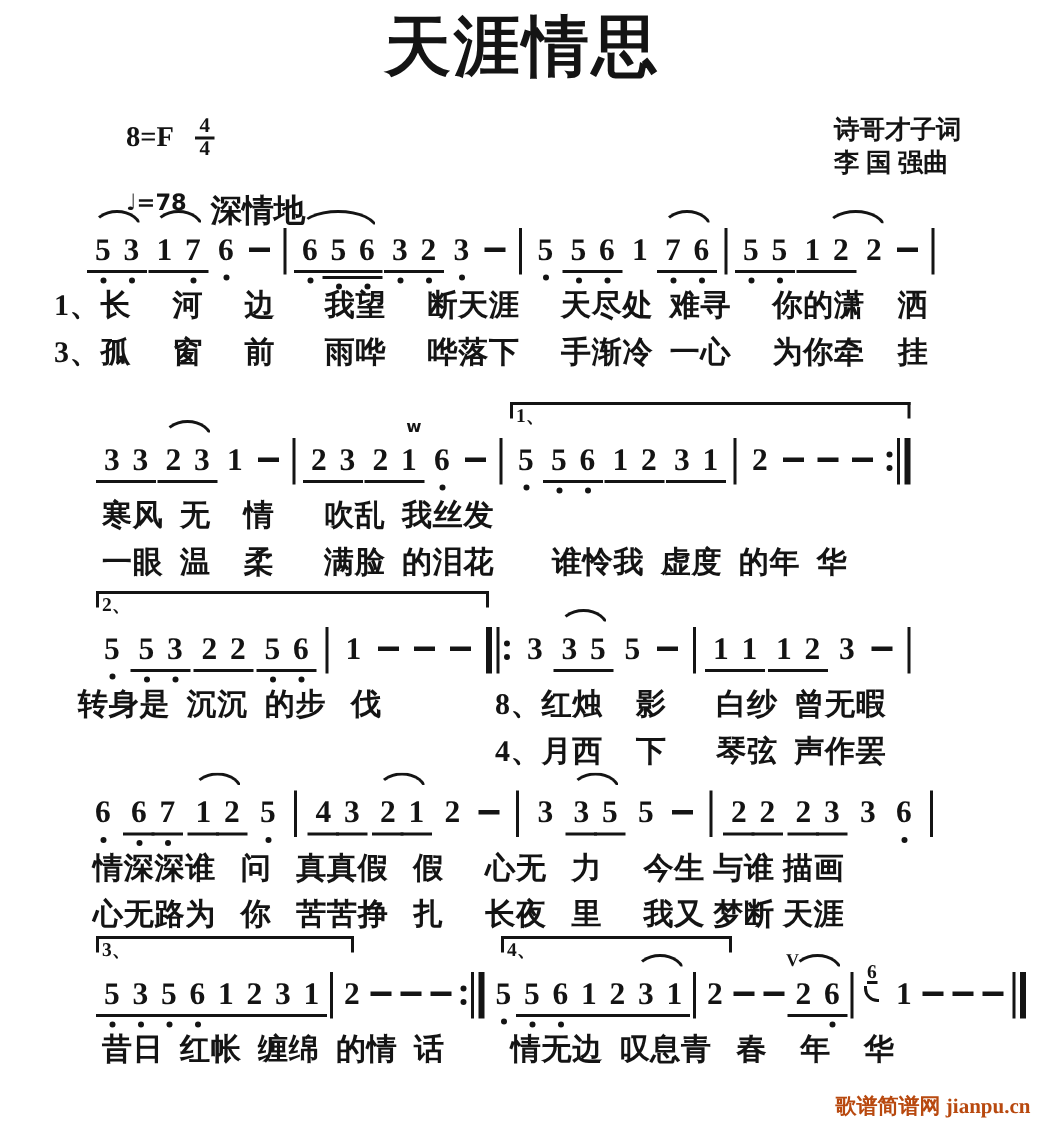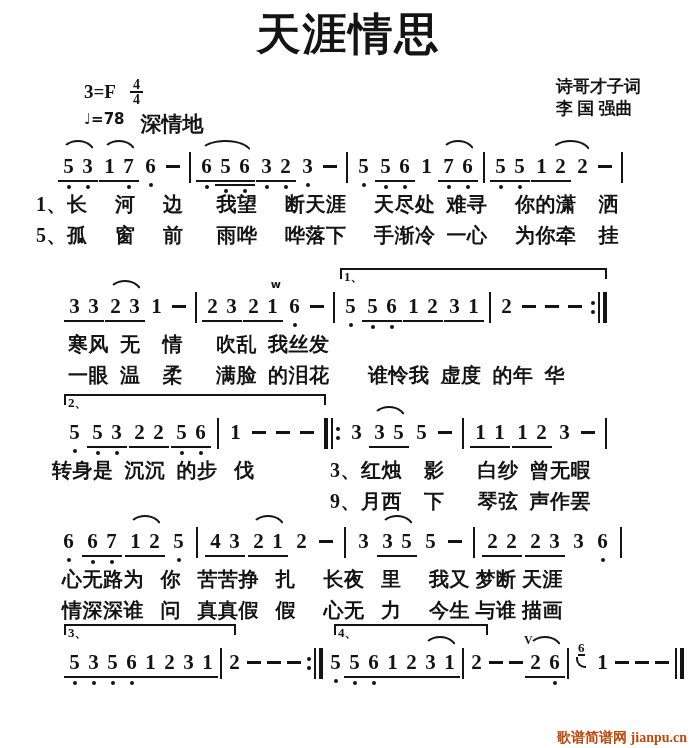--- a/index.html
+++ b/index.html
@@ -1,30 +1,30 @@
 <!DOCTYPE html>
 <html><head>
 <meta charset="utf-8">
 <style>
   html,body{margin:0;padding:0;}
   body{width:697px;height:748px;background:#ffffff;color:#141414;
        font-family:"Liberation Serif","DejaVu Serif",serif;overflow:hidden;}
   .sheet{position:relative;width:697px;height:748px;}
 
   .title{margin:10px 0 0;text-align:center;
-         font-family:Liberation Serif, serif;
+         font-family:Liberation Mono, monospace;
          font-size:44px;font-weight:bold;letter-spacing:2px;line-height:1.15;}
 
   .meta{position:absolute;left:84px;top:68px;}
   .key-row{display:flex;align-items:center;gap:14px;font-size:19px;font-weight:bold;}
   .frac{display:inline-flex;flex-direction:column;align-items:center;
         font-size:14px;line-height:13px;font-weight:bold;}
   .frac i{font-style:normal;padding:0 3px;}
   .frac i + i{border-top:2px solid #141414;}
-  .tempo-row{margin-top:4px;display:flex;gap:16px;font-size:15px;font-weight:bold;
+  .tempo-row{margin-top:20px;display:flex;gap:16px;font-size:15px;font-weight:bold;
              font-family:"DejaVu Sans","Liberation Sans",sans-serif;}
   .tempo-row .expr{font-size:21px;}
 
   .credits{position:absolute;right:56px;top:66px;font-size:17px;font-weight:bold;
            line-height:1.3;text-align:left;}
 
   #systems{position:relative;}
   .system{position:relative;}
 
   .notes{position:relative;display:flex;padding-top:28px;height:26px;}
@@ -70,21 +70,21 @@
 </style>
 </head>
 <body>
 
 <div class="sheet">
 
   <h1 class="title">天涯情思</h1>
 
   <div class="meta">
     <div class="key-row">
-      <span>3=F</span>
+      <span>8=F</span>
       <span class="frac">
           <i>4</i>
           <i>4</i>
         </span>
     </div>
     <div class="tempo-row">
       <span>♩=78</span>
       <span class="expr">深情地</span>
     </div>
   </div>
@@ -155,21 +155,21 @@
             <i class="slur w"></i>
             <span class="note u0">2</span>
           </span>
           <span class="dash"></span>
           <span class="bar"></span>
         </div>
         <div class="lyr-row">
           <span class="lyr" style="left: 36px;">1、长     河     边      我望     断天涯     天尽处  难寻     你的潇    洒</span>
         </div>
         <div class="lyr-row">
-          <span class="lyr" style="left: 36px;">5、孤     窗     前      雨哗     哗落下     手渐冷  一心     为你牵    挂</span>
+          <span class="lyr" style="left: 36px;">3、孤     窗     前      雨哗     哗落下     手渐冷  一心     为你牵    挂</span>
         </div>
       </div>
       <div class="system" style="margin-top: 16px;">
         <div class="notes" style="margin-left: 68px; gap: 9px;">
           <div class="volta" style="left: 272px; width: 263px;">
             <span class="vlabel">1、</span>
           </div>
           <span class="group">
             <span class="note u1">3<i class="ul l1"></i></span>
             <span class="note u1">3<i class="ul l1"></i></span>
@@ -287,24 +287,24 @@
             <span class="note u1">2<i class="ul l1"></i></span>
           </span>
           <span class="group">
             <span class="note u0">3</span>
           </span>
           <span class="dash"></span>
           <span class="bar"></span>
         </div>
         <div class="lyr-row">
           <span class="lyr" style="left: 52px; text-align: center;">转身是  沉沉  的步   伐</span>
-          <span class="lyr" style="left: 330px;">3、红烛    影      白纱  曾无暇</span>
-        </div>
-        <div class="lyr-row">
-          <span class="lyr" style="left: 330px;">9、月西    下      琴弦  声作罢</span>
+          <span class="lyr" style="left: 330px;">8、红烛    影      白纱  曾无暇</span>
+        </div>
+        <div class="lyr-row">
+          <span class="lyr" style="left: 330px;">4、月西    下      琴弦  声作罢</span>
         </div>
       </div>
       <div class="system" style="margin-top: -15px;">
         <div class="notes" style="margin-left: 62px; gap: 11px;">
           <span class="group">
             <span class="note u0">6<i class="dot"></i></span>
           </span>
           <span class="group">
             <span class="note u1">6<i class="ul l1"></i><i class="dot"></i></span>
             <span class="note u1">7<i class="ul l1"></i><i class="dot"></i></span>
@@ -355,24 +355,24 @@
           </span>
           <span class="group">
             <span class="note u0">3</span>
           </span>
           <span class="group">
             <span class="note u0">6<i class="dot"></i></span>
           </span>
           <span class="bar"></span>
         </div>
         <div class="lyr-row">
+          <span class="lyr" style="left: 62px;">情深深谁   问   真真假   假     心无   力     今生 与谁 描画</span>
+        </div>
+        <div class="lyr-row">
           <span class="lyr" style="left: 62px;">心无路为   你   苦苦挣   扎     长夜   里     我又 梦断 天涯</span>
-        </div>
-        <div class="lyr-row">
-          <span class="lyr" style="left: 62px;">情深深谁   问   真真假   假     心无   力     今生 与谁 描画</span>
         </div>
       </div>
       <div class="system" style="margin-top: -3px;">
         <div class="notes" style="margin-left: 68px; gap: 6px;">
           <div class="volta" style="left: -4px; width: 168px;">
             <span class="vlabel">3、</span>
           </div>
           <div class="volta" style="left: 266px; width: 150px;">
             <span class="vlabel">4、</span>
           </div>
@@ -441,20 +441,23 @@
             <span class="note u0">1</span>
           </span>
           <span class="dash"></span>
           <span class="dash"></span>
           <span class="dash"></span>
           <span class="rep">
             <i class="bl"></i>
             <i class="bl thick"></i>
           </span>
         </div>
+        <div class="lyr-row">
+          <span class="lyr" style="left: 68px;">昔日  红帐  缠绵  的情  话        情无边  叹息青   春    年    华</span>
+        </div>
       </div>
     </div>
 
   <div class="footer" id="footer" style="color: rgb(184, 73, 15);">
     <span>歌谱简谱网</span>
     <span class="url">jianpu.cn</span>
   </div>
 
 </div>
 

